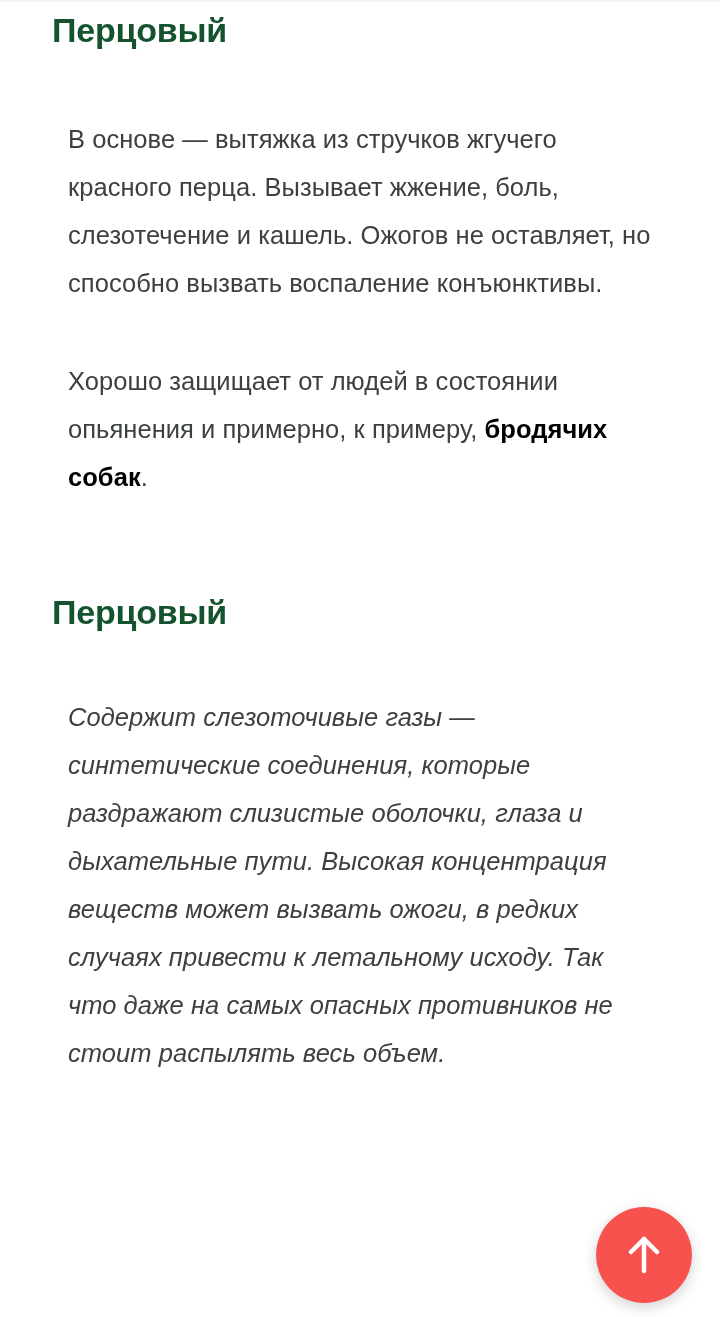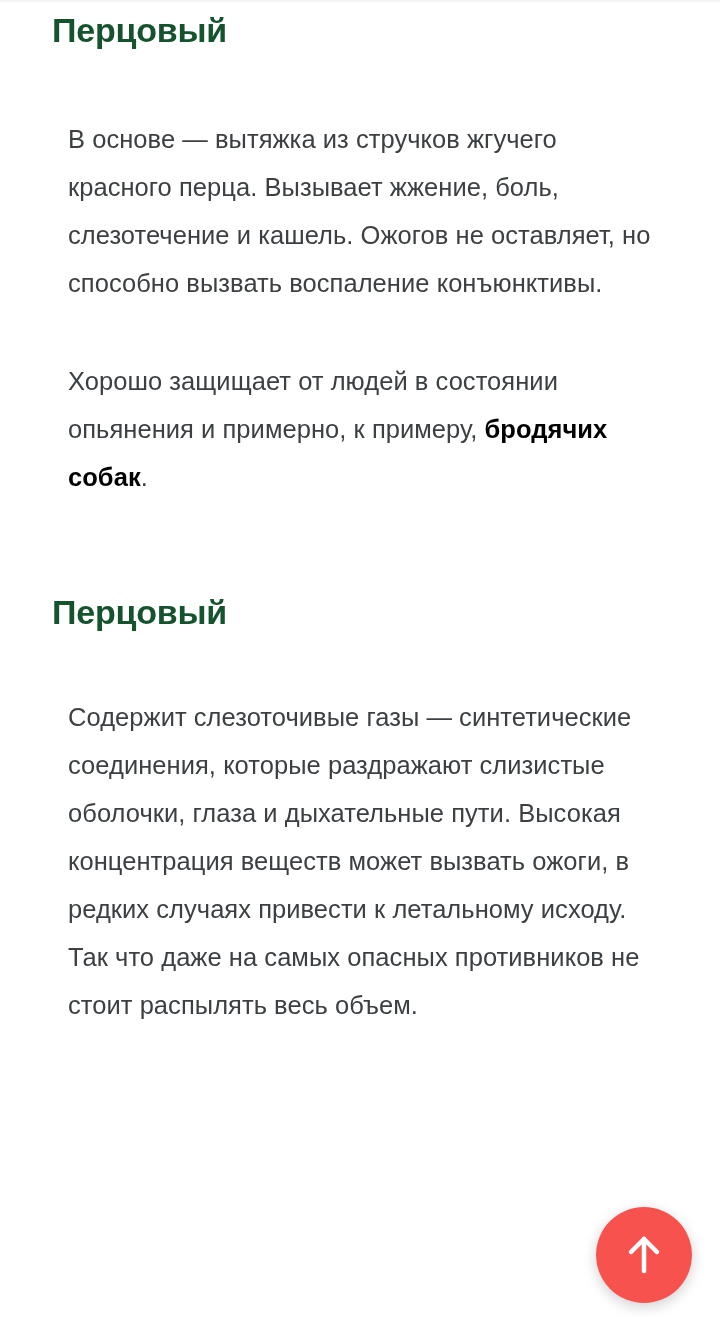--- a/index.html
+++ b/index.html
@@ -43,21 +43,21 @@
     color: #000000;
     text-decoration: none;
     font-weight: bold;
   }
 
   
   .block-heading-1 { padding-top: 10px; }
   .block-p-1 { padding-top: 48px; }
   .block-p-2 { padding-top: 34px; }
   .block-heading-2 { padding-top: 75px; }
-  .block-p-3 { padding-top: 44px; }
+  .block-p-3 { padding-top: 44px; font-style: italic; }
   .block-p-4 { padding-top: 34px; }
 
   
   .fab {
     position: absolute;
     right: 28px;
     bottom: 14px;
     width: 96px;
     height: 96px;
     border-radius: 50%;

